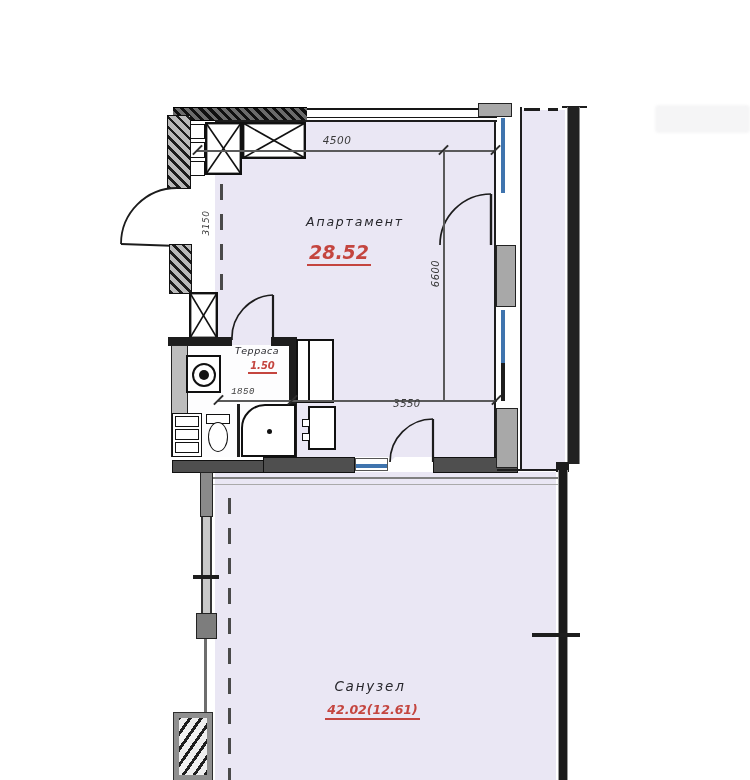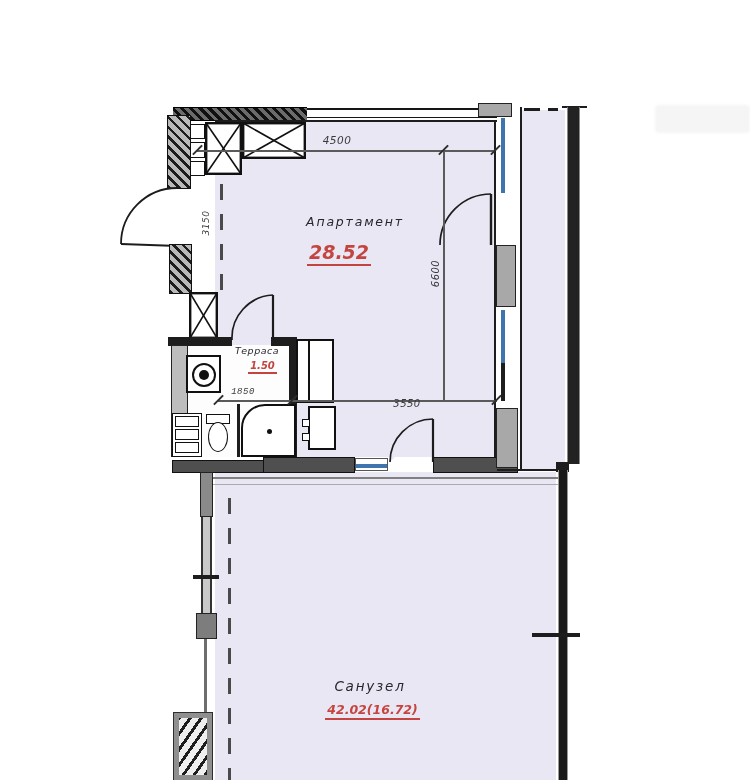--- a/index.html
+++ b/index.html
@@ -178,17 +178,17 @@
   <div class="abs dim" style="left:382px;top:386px;width:50px;margin-top:12px;">3550</div>
   <div class="abs dim" style="left:222px;top:387px;width:42px;font-size:9px;font-family:Liberation Mono, monospace;">1850</div>
 
   <div class="abs lbl" style="left:300px;top:214px;width:110px;font-size:12.5px;">Апартамент</div>
   <div class="abs area" style="left:289px;top:241px;width:100px;font-size:19px;"><span>28.52</span></div>
 
   <div class="abs lbl" style="left:224px;top:345px;width:66px;font-size:9.5px;letter-spacing:0.5px;">Терраса</div>
   <div class="abs area" style="left:240px;top:360px;width:45px;font-size:10px;"><span>1.50</span></div>
 
   <div class="abs lbl" style="left:320px;top:678px;width:100px;font-size:13.5px;">Санузел</div>
-  <div class="abs area" style="left:315px;top:702px;width:115px;font-size:12.5px;"><span>42.02(16.72)</span></div>
+  <div class="abs area" style="left:315px;top:702px;width:115px;font-size:12.5px;"><span>42.02(12.61)</span></div>
 
   <div class="abs watermark" style="left:655px;top:105px;width:95px;height:28px;"></div>
 
 </div>
 
 </body></html>

